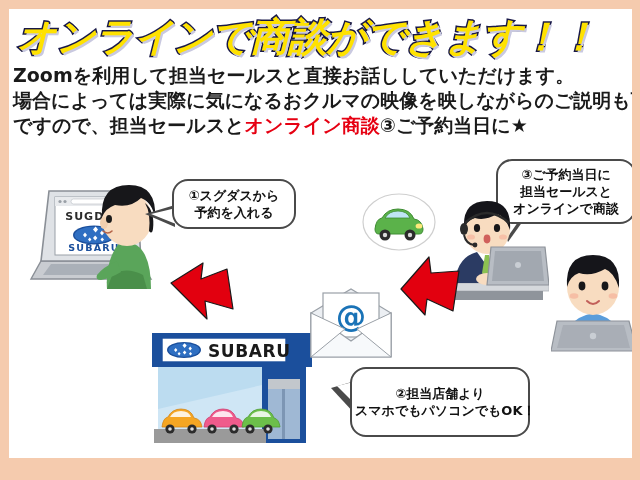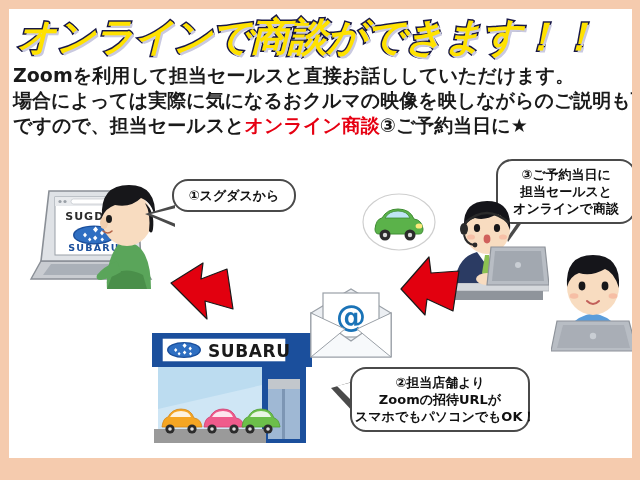--- a/index.html
+++ b/index.html
@@ -34,21 +34,21 @@
   .tail{position:absolute;width:0;height:0;}
 
   #balloon-1{left:163px;top:170px;width:124px;padding:6px 4px 6px;font-size:13px;line-height:17px;}
   #tail-1{left:136px;top:196px;border-top:9px solid transparent;border-bottom:13px solid transparent;border-right:30px solid #4a4a4a;}
   #tail-1b{left:142px;top:199px;border-top:6px solid transparent;border-bottom:10px solid transparent;border-right:25px solid #fff;}
 
   #balloon-3{left:487px;top:150px;width:140px;padding:5px 3px;font-size:13px;line-height:17px;}
   #tail-3{left:489px;top:205px;border-left:10px solid transparent;border-right:20px solid transparent;border-top:28px solid #4a4a4a;}
   #tail-3b{left:492px;top:203px;border-left:8px solid transparent;border-right:16px solid transparent;border-top:23px solid #fff;}
 
-  #balloon-2{left:341px;top:358px;width:180px;padding:5px 3px;font-size:13px;line-height:17px;}
+  #balloon-2{left:341px;top:358px;width:180px;padding:16px 3px;font-size:13px;line-height:17px;}
   #tail-2{left:322px;top:372px;border-top:7px solid transparent;border-bottom:26px solid transparent;border-right:24px solid #4a4a4a;}
   #tail-2b{left:328px;top:372px;border-top:5px solid transparent;border-bottom:20px solid transparent;border-right:20px solid #fff;}
 
   
   .arrow{position:absolute;}
   #arrow-1{left:160px;top:252px;width:72px;height:62px;}
   #arrow-2{left:388px;top:246px;width:70px;height:62px;}
 
   
   #scene-left{position:absolute;left:18px;top:160px;width:130px;height:120px;}
@@ -119,20 +119,21 @@
 
         <ellipse cx="82" cy="50" rx="3" ry="4" fill="#1b1b1b"></ellipse>
         <path d="M76 62 q5 4 9 0" stroke="#b5654a" stroke-width="1.6" fill="none" stroke-linecap="round"></path>
       </svg>
     </div>
 
     <div class="tail" id="tail-1"></div>
     <div class="tail" id="tail-1b"></div>
     <div class="balloon" id="balloon-1">
       <div class="ln">①スグダスから</div>
+      <div class="ln">予約を入れる</div>
     </div>
 
     <div class="tail" id="tail-3"></div>
     <div class="tail" id="tail-3b"></div>
     <div class="balloon" id="balloon-3">
       <div class="ln">③ご予約当日に</div>
       <div class="ln">担当セールスと</div>
       <div class="ln">オンラインで商談</div>
     </div>
 
@@ -286,18 +287,17 @@
     <div class="arrow" id="arrow-2">
       <svg width="70" height="62" viewBox="0 0 70 62">
         <polygon points="4,34 32,2 34,18 62,16 56,56 30,44 28,60" fill="#e2000f" stroke="#1a1a1a" stroke-width="1.2" stroke-linejoin="round"></polygon>
       </svg>
     </div>
 
     <div class="tail" id="tail-2"></div>
     <div class="tail" id="tail-2b"></div>
     <div class="balloon" id="balloon-2">
       <div class="ln">②担当店舗より</div>
-      <div class="ln">Zoomの招待URLが</div>
       <div class="ln">スマホでもパソコンでもOK！</div>
     </div>
 
   </div>
 </div>
 
 </body></html>

